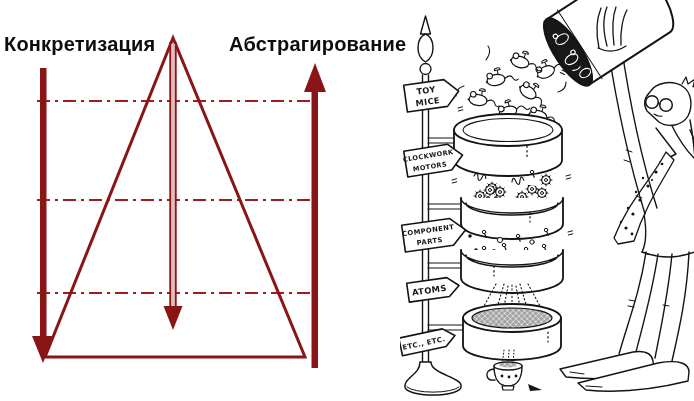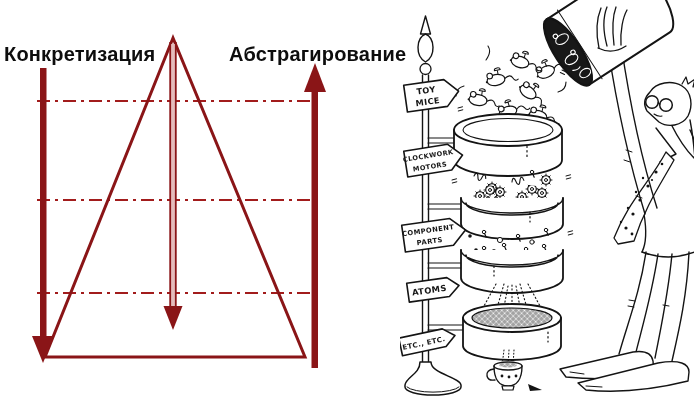--- a/index.html
+++ b/index.html
@@ -1,18 +1,18 @@
 <!DOCTYPE html>
 <html><head>
 <meta charset="utf-8">
 <style>
   html,body{margin:0;padding:0;background:#fff;}
   .stage{position:relative;width:694px;height:401px;background:#ffffff;overflow:hidden;
          font-family:"Liberation Sans", sans-serif;}
-  .dia-label{position:absolute;top:43px;font-size:20px;font-weight:700;color:#0d0d0d;
+  .dia-label{position:absolute;top:33px;font-size:20px;font-weight:700;color:#0d0d0d;
              letter-spacing:.2px;white-space:nowrap;}
   .dia-label.left{left:4px;}
   .dia-label.right{left:229px;}
   svg text.sign{font-family:"DejaVu Sans", sans-serif;font-weight:700;fill:#161616;
                 text-anchor:middle;letter-spacing:.4px;}
   .abs{position:absolute;top:0;left:0;}
 </style>
 </head>
 <body>
 

